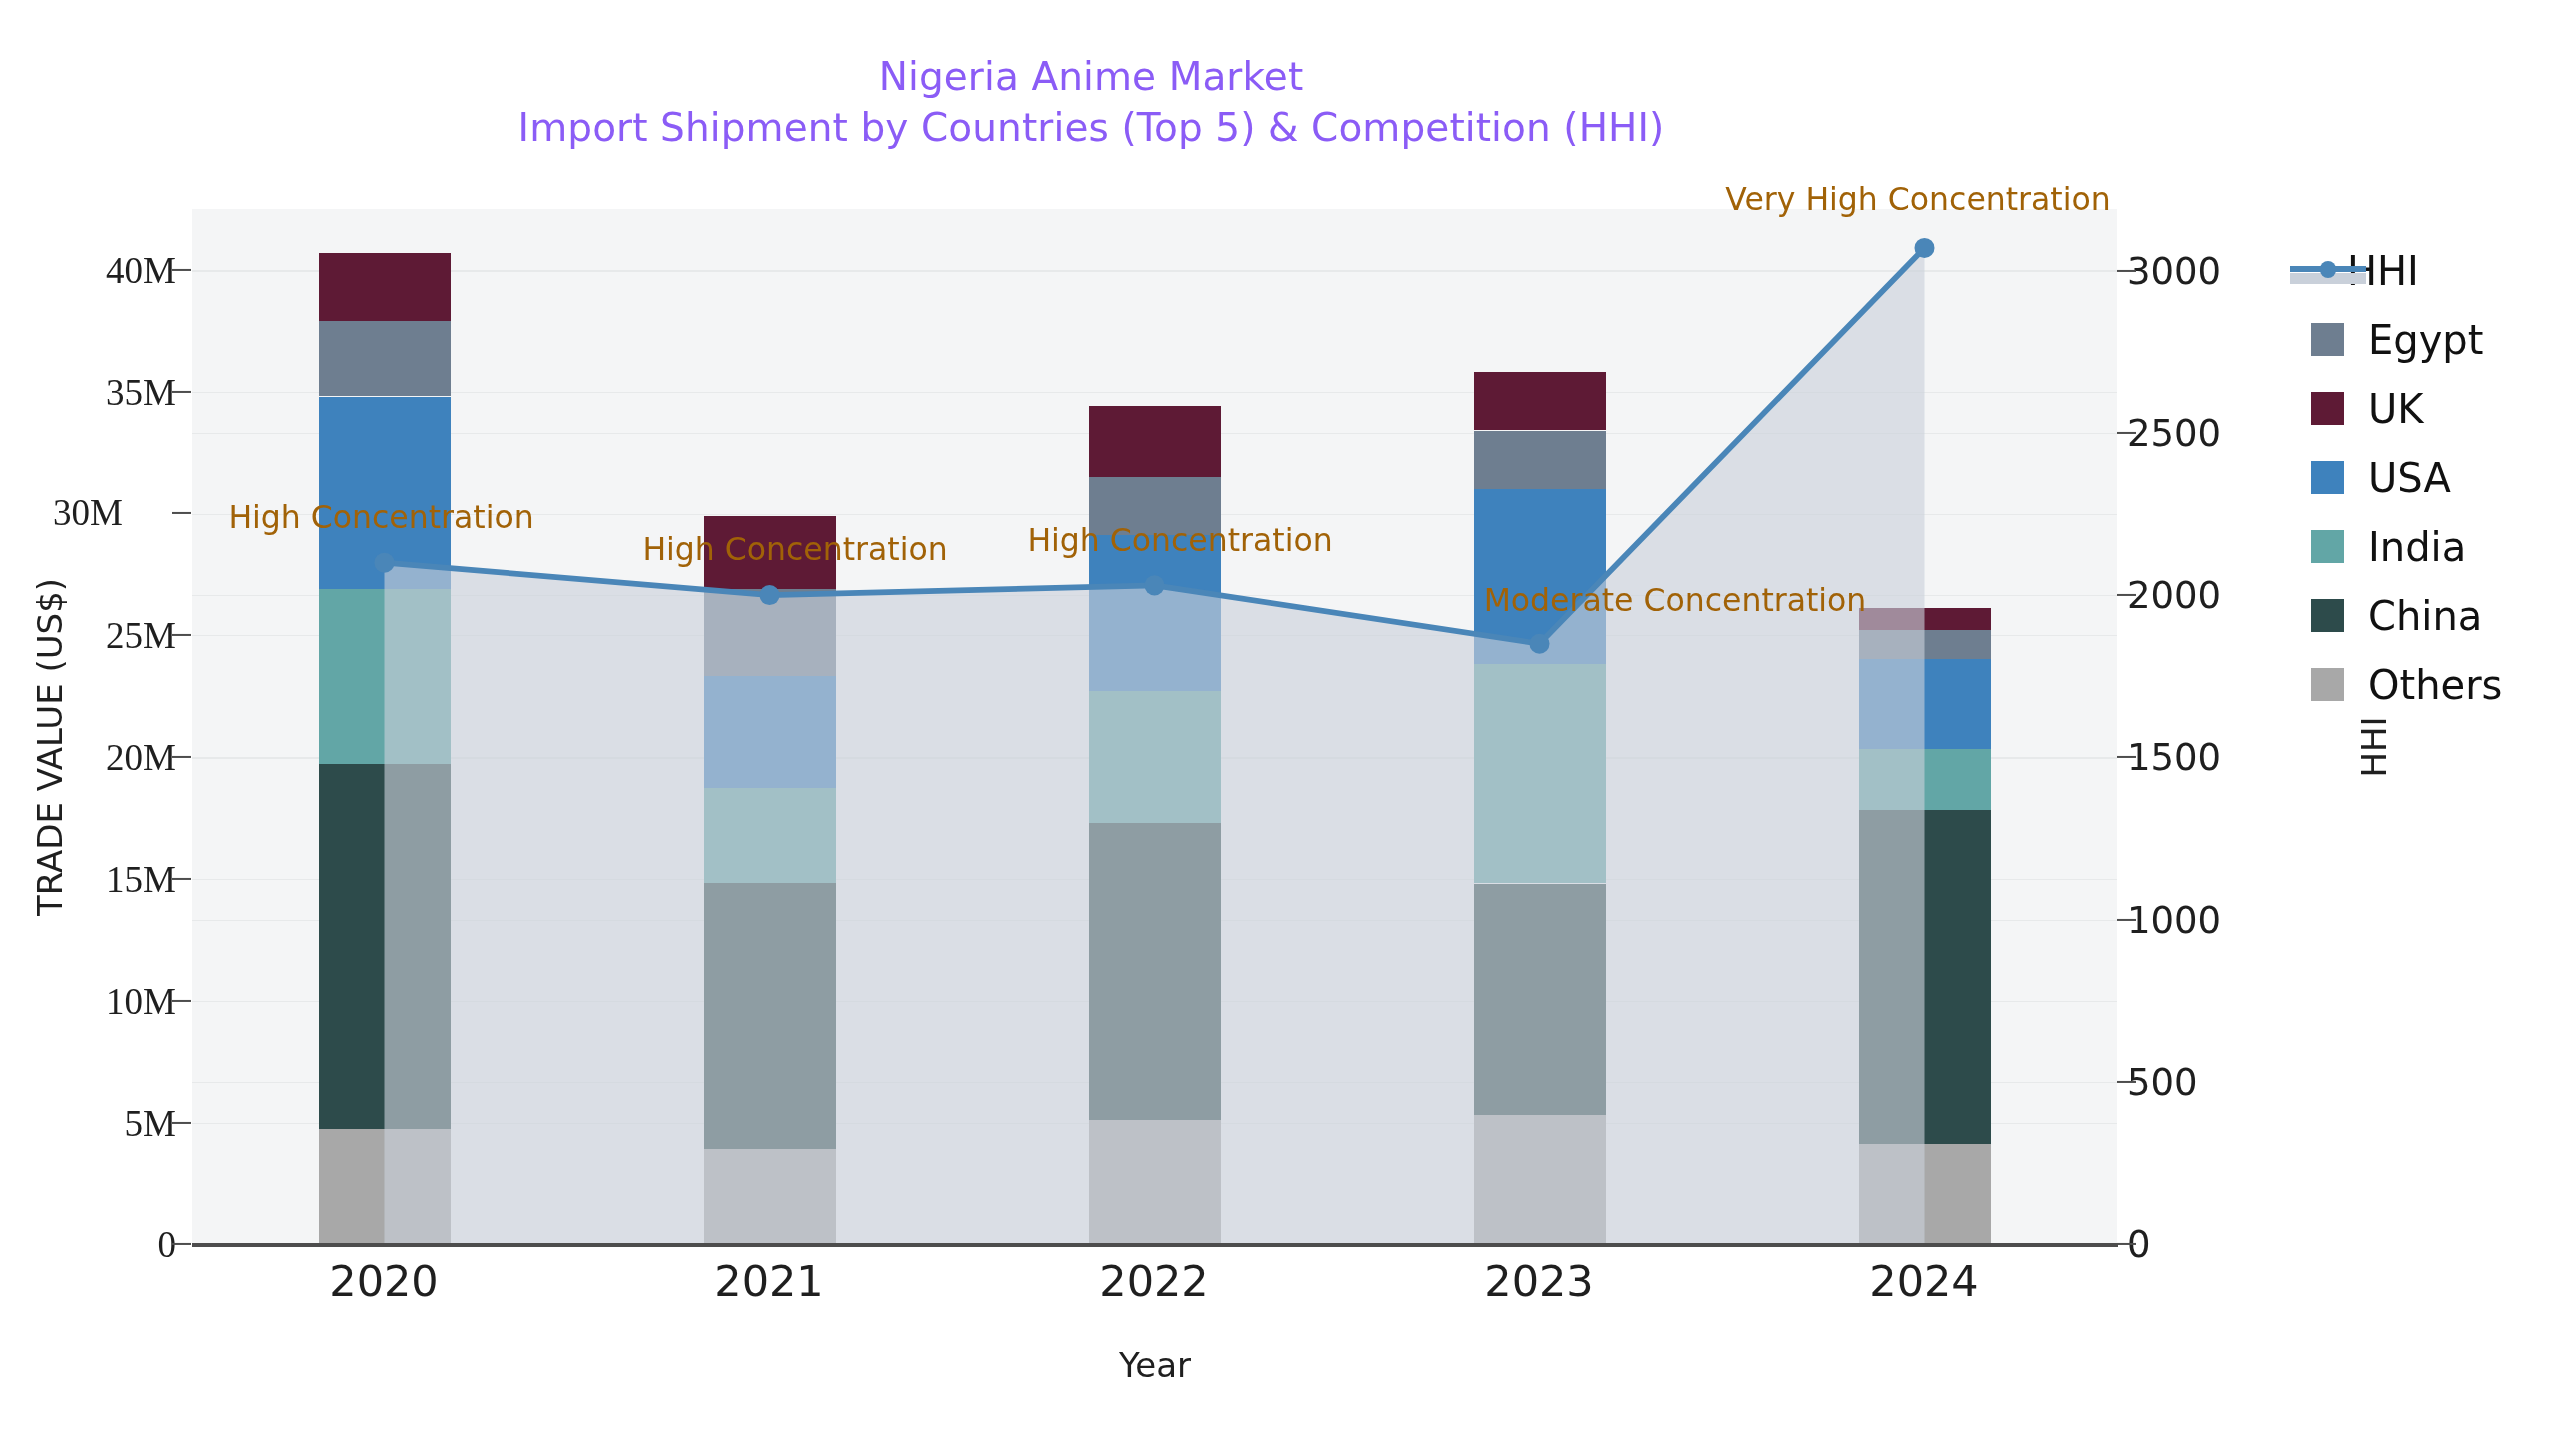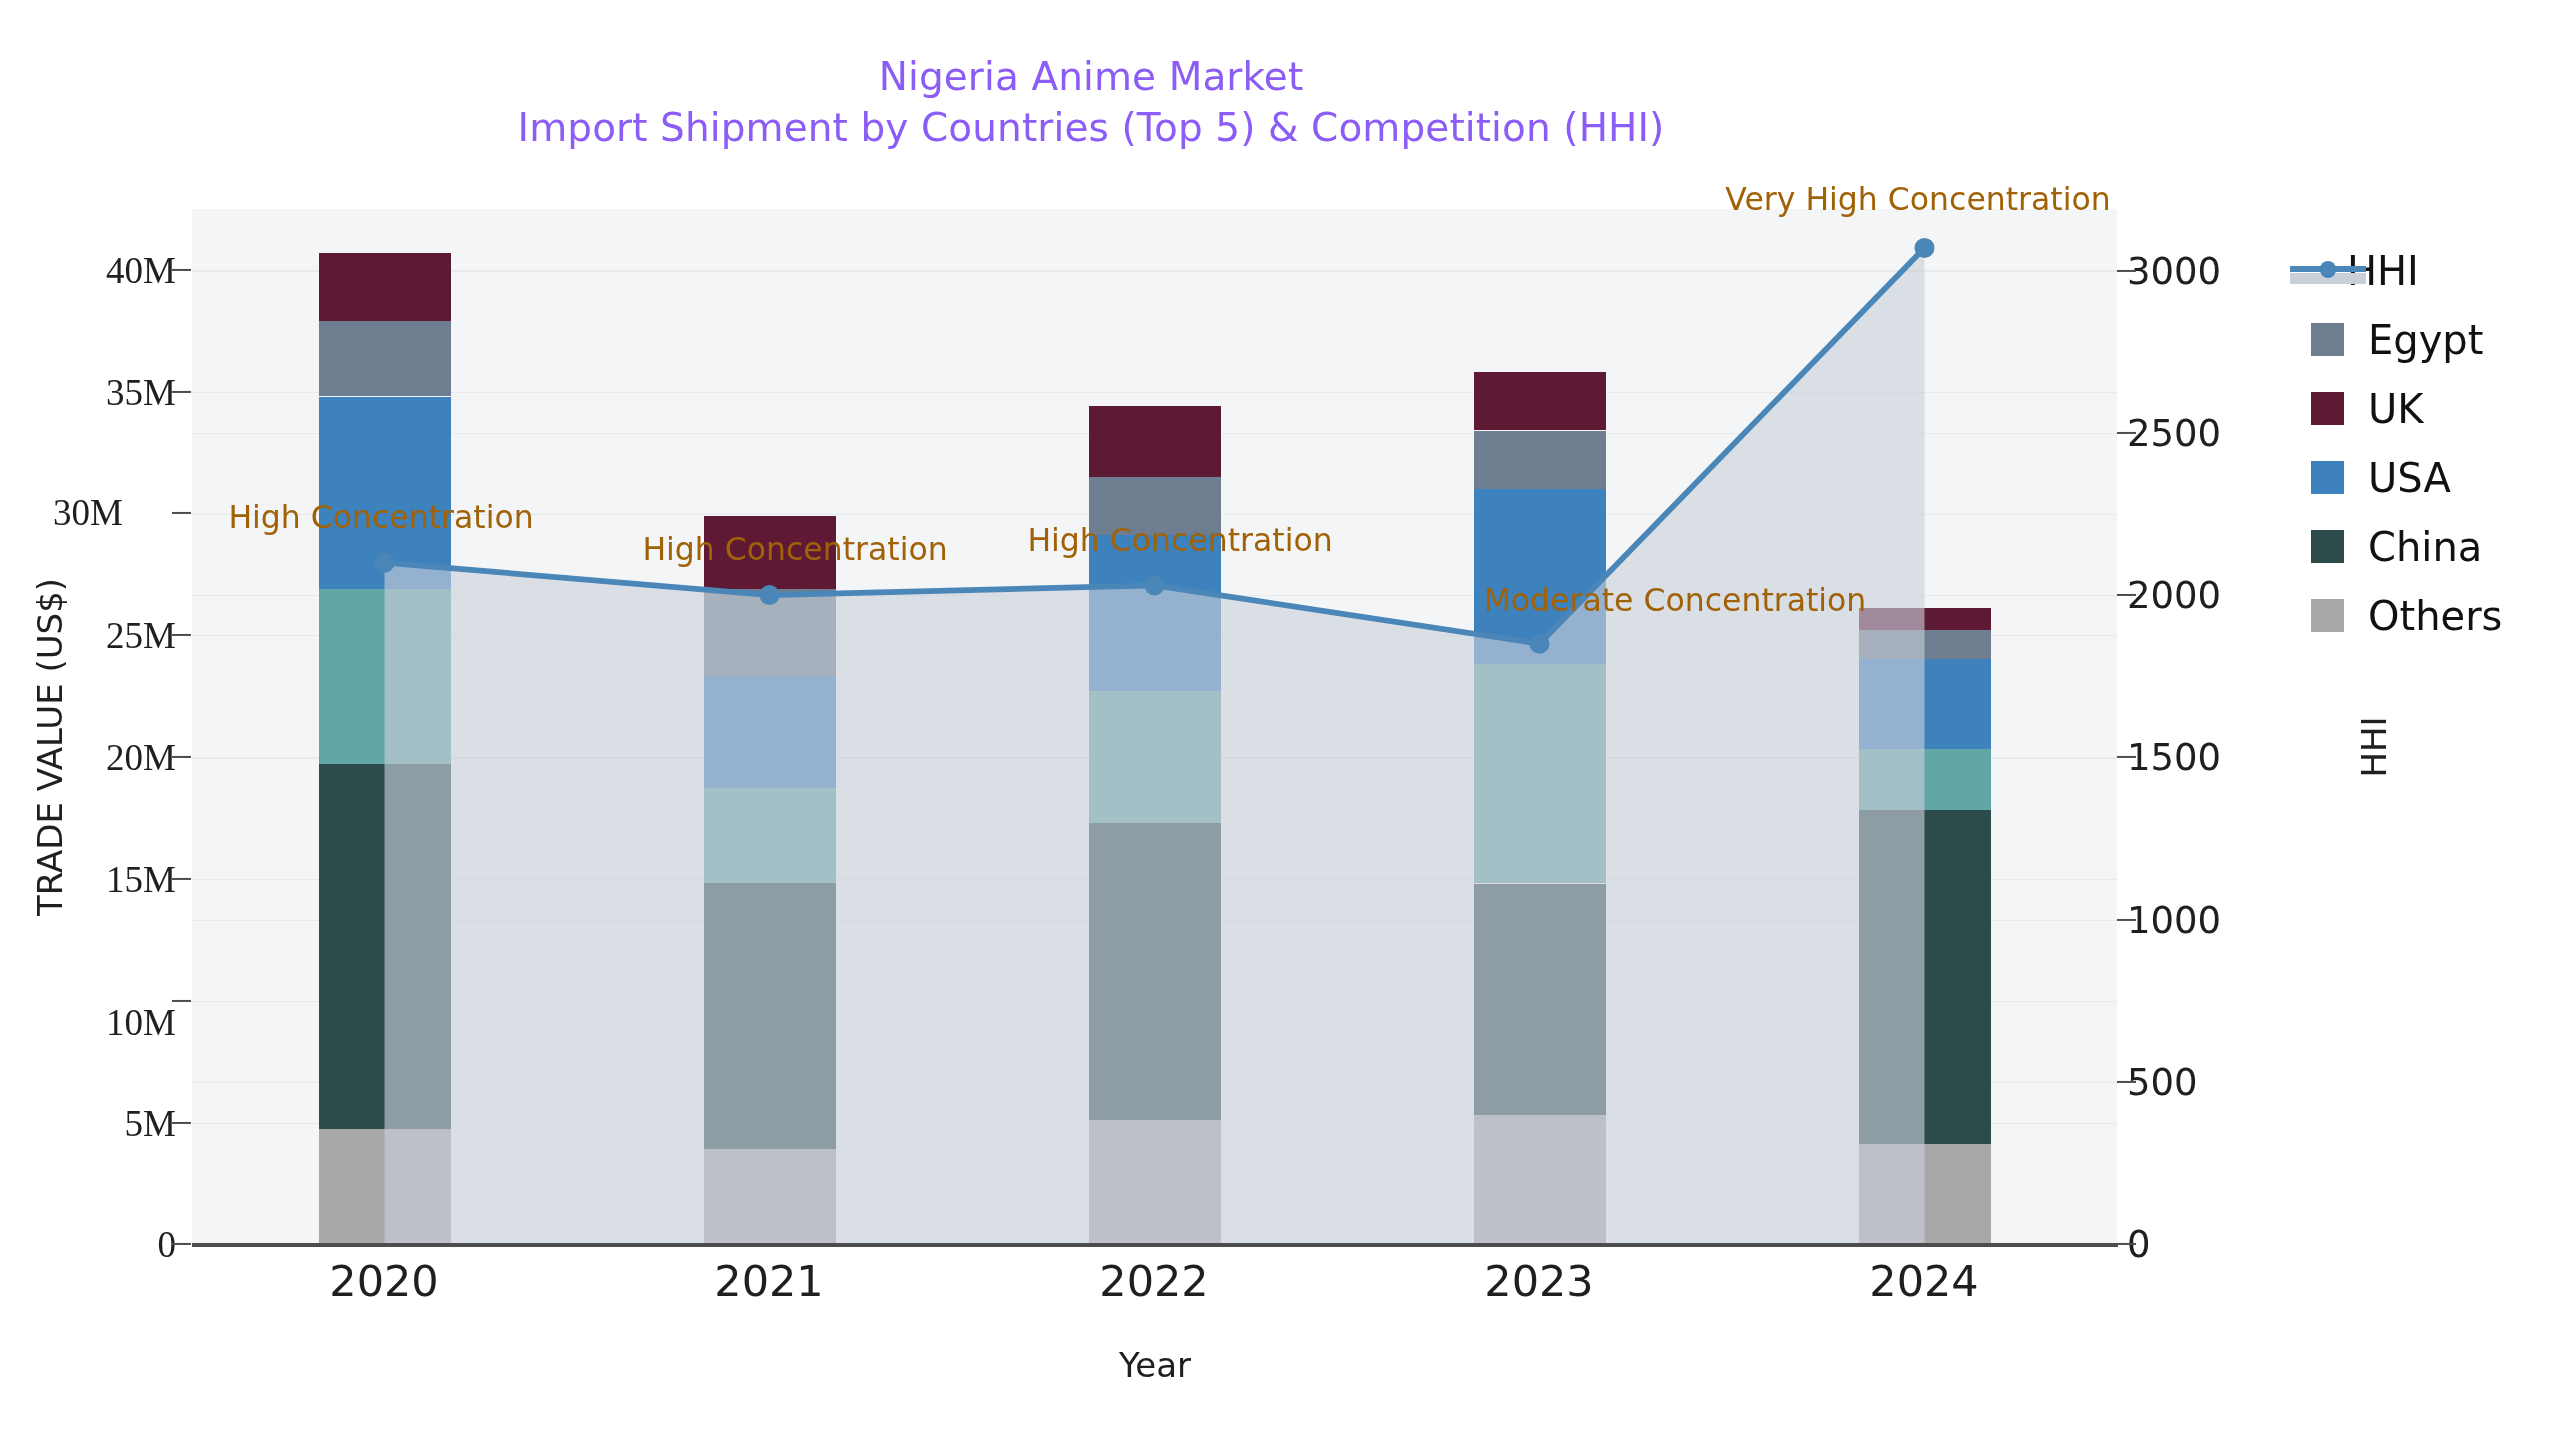--- a/index.html
+++ b/index.html
@@ -176,21 +176,21 @@
       </svg>
   </div>
 
   <div class="axis-bottom"></div>
 
   <div id="yticks-left">
       <div class="ytick ytick-left" style="top: 1244px;">0</div>
       <div class="ytick-dash" style="top: 1244px; left: 172px;"></div>
       <div class="ytick ytick-left" style="top: 1123px;">5M</div>
       <div class="ytick-dash" style="top: 1123px; left: 172px;"></div>
-      <div class="ytick ytick-left" style="top: 1001px; margin-top: 21px;">10M</div>
+      <div class="ytick ytick-left" style="top: 1001px;">10M</div>
       <div class="ytick-dash" style="top: 1001px; left: 172px;"></div>
       <div class="ytick ytick-left" style="top: 879px;">15M</div>
       <div class="ytick-dash" style="top: 879px; left: 172px;"></div>
       <div class="ytick ytick-left" style="top: 757px;">20M</div>
       <div class="ytick-dash" style="top: 757px; left: 172px;"></div>
       <div class="ytick ytick-left" style="top: 635px;">25M</div>
       <div class="ytick-dash" style="top: 635px; left: 172px;"></div>
       <div class="ytick ytick-left" style="top: 512px; text-align: center;">30M</div>
       <div class="ytick-dash" style="top: 513px; left: 172px;"></div>
       <div class="ytick ytick-left" style="top: 392px;">35M</div>
@@ -248,20 +248,24 @@
       </div>
       <div class="legend-row">
         <span class="legend-swatch" style="background: rgb(94, 26, 53);"></span>
         <span class="legend-label">UK</span>
       </div>
       <div class="legend-row">
         <span class="legend-swatch" style="background: rgb(62, 130, 189);"></span>
         <span class="legend-label">USA</span>
       </div>
       <div class="legend-row">
+        <span class="legend-swatch" style="background: rgb(98, 166, 166);"></span>
+        <span class="legend-label">India</span>
+      </div>
+      <div class="legend-row">
         <span class="legend-swatch" style="background: rgb(45, 75, 75);"></span>
         <span class="legend-label">China</span>
       </div>
       <div class="legend-row">
         <span class="legend-swatch" style="background: rgb(168, 168, 168);"></span>
         <span class="legend-label">Others</span>
       </div>
     </div>
 </div>
 

